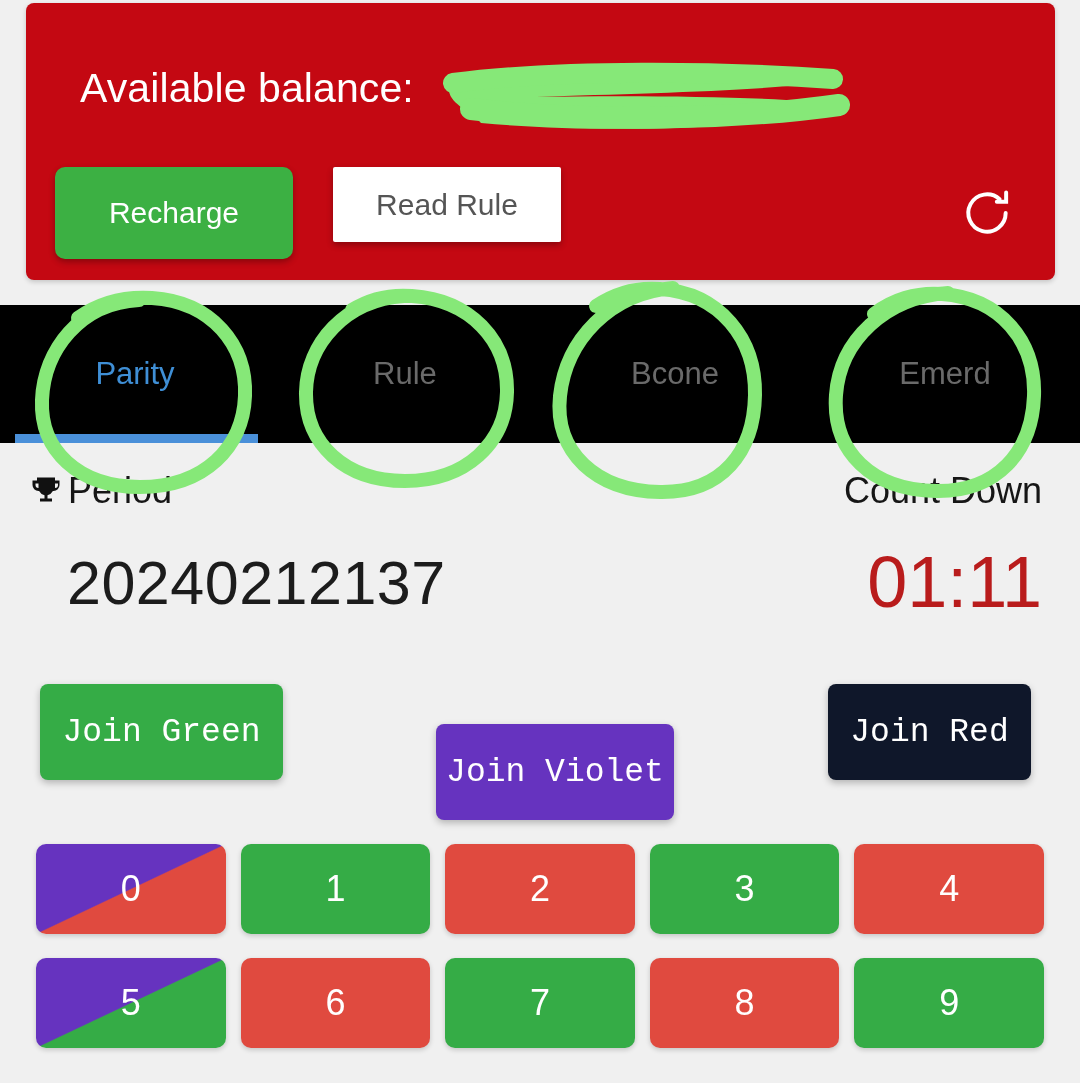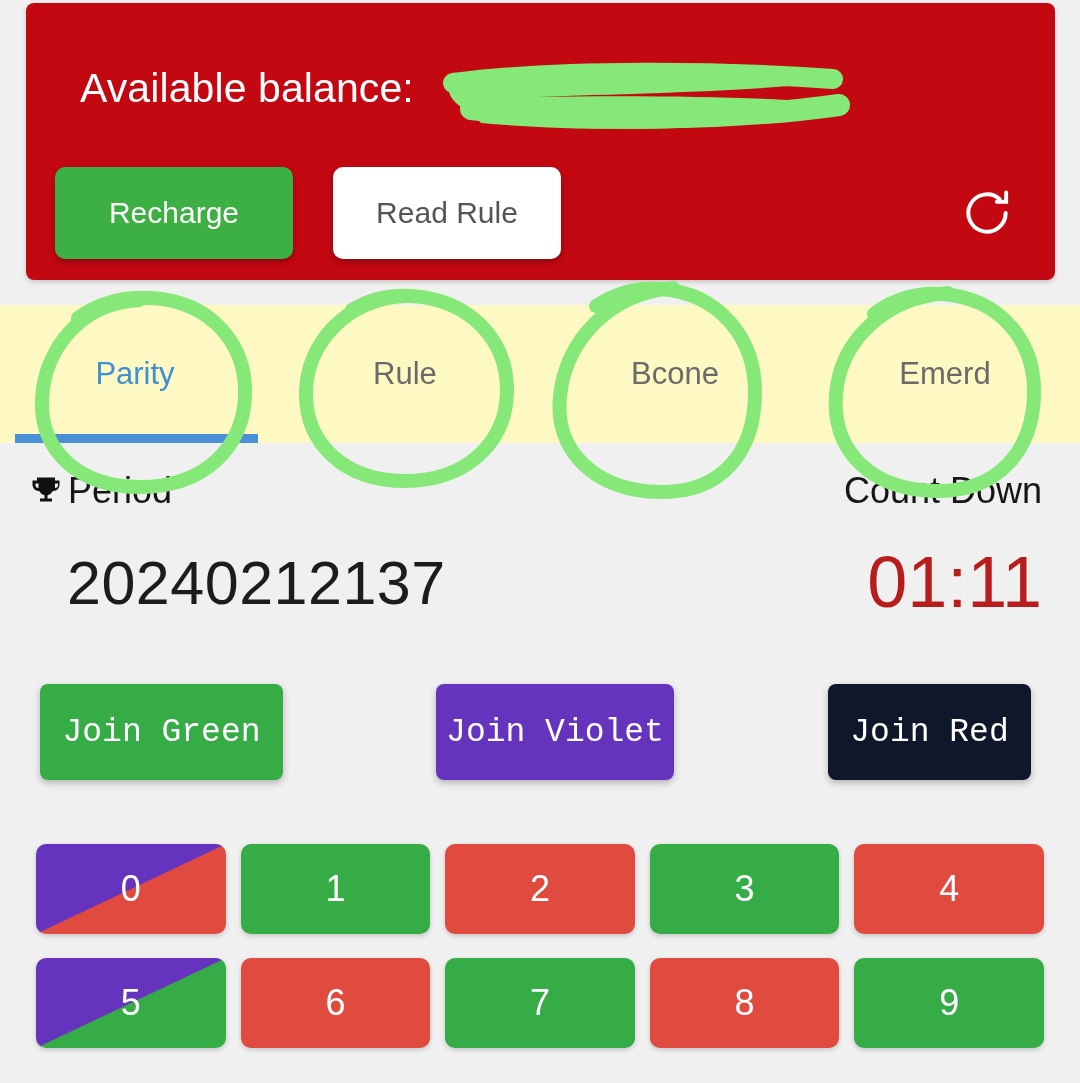--- a/index.html
+++ b/index.html
@@ -81,27 +81,27 @@
     font-size: 30px;
     border: none;
     border-radius: 10px;
     box-shadow: 0 3px 6px rgba(0,0,0,0.30);
     cursor: pointer;
     font-family: "Liberation Sans", sans-serif;
   }
 
   .btn-readrule {
     width: 228px;
-    height: 92px;
+    height: 75px;
     margin-left: 40px;
     background: #ffffff;
     color: #555555;
     font-size: 30px;
     border: none;
-    border-radius: 10px;
+    border-radius: 2px;
     box-shadow: 0 3px 6px rgba(0,0,0,0.30);
     cursor: pointer;
     font-family: "Liberation Sans", sans-serif;
   }
 
   .refresh-btn {
     position: absolute;
     right: 40px;
     top: 182px;
     width: 56px;
@@ -112,21 +112,21 @@
     padding: 0;
   }
 
   
   .tabbar {
     position: absolute;
     left: 0;
     top: 305px;
     width: 1080px;
     height: 138px;
-    background: #fef9c3;
+    background: #000000;
     display: flex;
   }
 
   .tab {
     flex: 1;
     position: relative;
     display: flex;
     align-items: center;
     justify-content: center;
     cursor: pointer;
@@ -211,21 +211,21 @@
     border: none;
     border-radius: 8px;
     color: #ffffff;
     font-size: 33px;
     cursor: pointer;
     box-shadow: 0 3px 7px rgba(0,0,0,0.25);
     font-family: Liberation Mono, monospace;
   }
 
   .join-green  { left: 40px;  width: 243px; background: #35ac46; }
-  .join-violet { left: 436px; width: 238px; background: #6633bf; }
+  .join-violet { left: 436px; width: 238px; background: #6633bf; margin-top: 40px; }
   .join-red    { left: 828px; width: 203px; background: #0f172a; }
 
   
   .num-grid {
     position: absolute;
     left: 36px;
     top: 844px;
     width: 1008px;
     display: flex;
     flex-direction: column;

